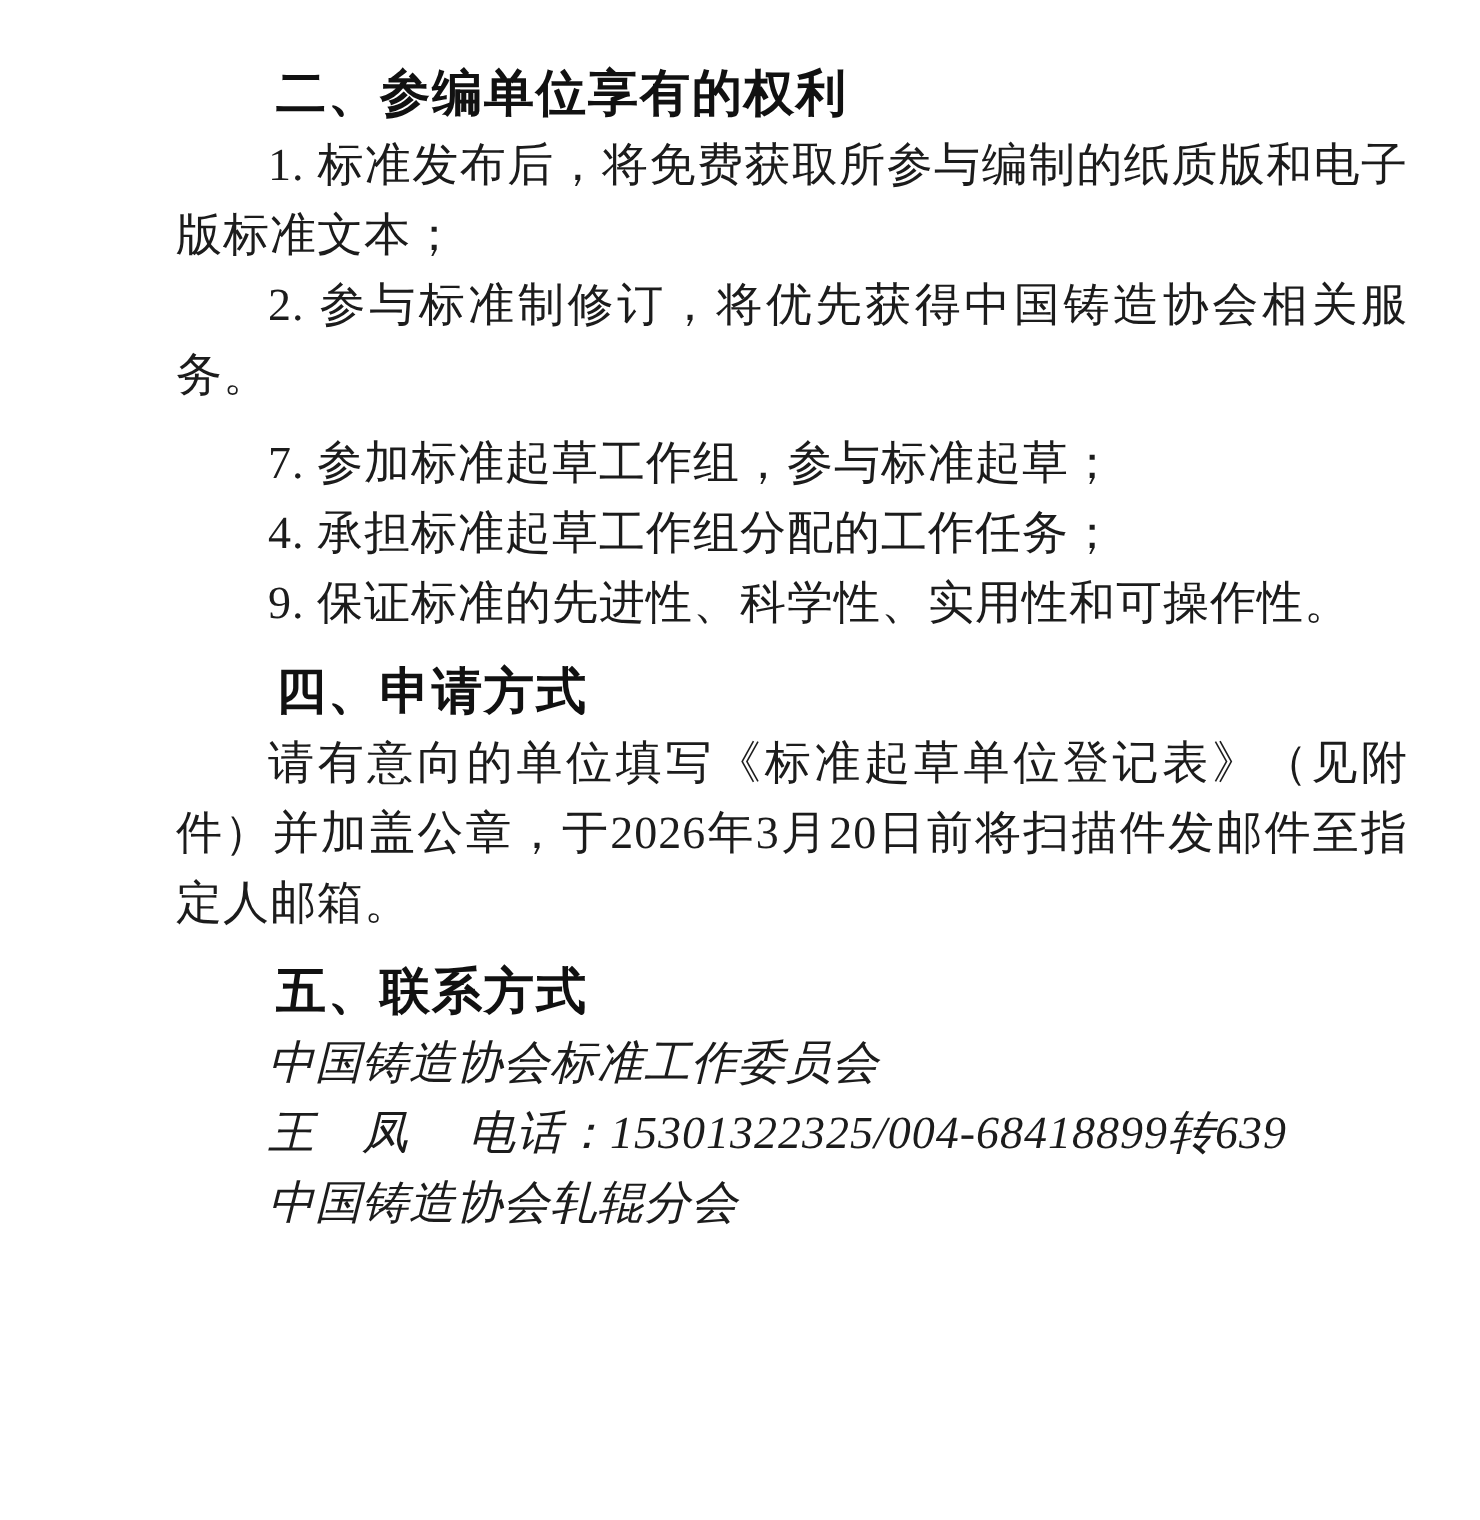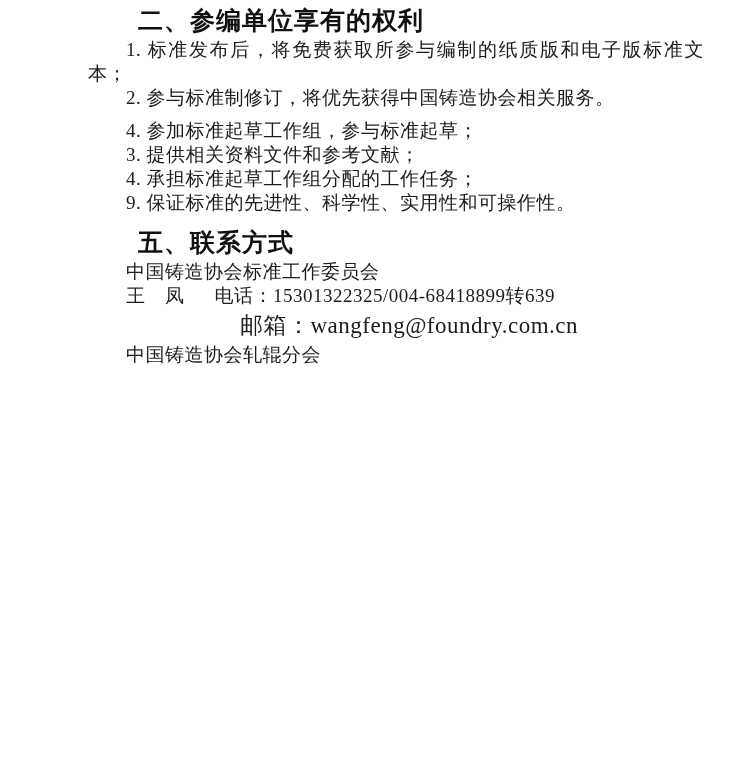--- a/index.html
+++ b/index.html
@@ -13,42 +13,43 @@
     overflow: hidden;
     font-family: "Liberation Serif", "DejaVu Serif", serif;
     color: #1c1c1c;
   }
   .page {
     box-sizing: border-box;
     width: 740px;
     height: 565px;
     padding: 2px 36px 0 88px;
     background: #ffffff;
+    margin-top: 27px;
   }
   .section { margin-top: 9px; }
   .section:first-child { margin-top: 0; }
   .sec-heading {
     font-family: "Liberation Sans", "DejaVu Sans", sans-serif;
     font-weight: bold;
     font-size: 25px;
     line-height: 36px;
     color: #111111;
     margin: 0;
     text-indent: 2em;
     letter-spacing: 1px;
   }
   .para {
-    font-size: 19px;
-    line-height: 24px;
+    font-size: 23px;
+    line-height: 35px;
     margin: 0;
     text-indent: 2em;
     text-align: justify;
     letter-spacing: 0.5px;
   }
-  .contact-line { text-align: left; }
+  .contact-line { text-align: left; font-style: italic; }
   .contact-name { margin-right: 30px; }
   .email-line {
     font-size: 23px;
     line-height: 35px;
     margin: 0;
     text-indent: 152px;
     text-align: left;
     letter-spacing: 0.5px;
   }
 </style>
@@ -56,26 +57,28 @@
 <body>
 
 <div class="page">
   <div>
       <div class="section">
         <h2 class="sec-heading">二、参编单位享有的权利</h2>
         <p class="para">1. 标准发布后，将免费获取所参与编制的纸质版和电子版标准文本；</p>
         <p class="para">2. 参与标准制修订，将优先获得中国铸造协会相关服务。</p>
       </div>
       <div class="section">
-        <p class="para">4. 参加标准起草工作组，参与标准起草；</p>
-        <p class="para">3. 提供相关资料文件和参考文献；</p>
+        <p class="para">7. 参加标准起草工作组，参与标准起草；</p>
         <p class="para">4. 承担标准起草工作组分配的工作任务；</p>
         <p class="para">9. 保证标准的先进性、科学性、实用性和可操作性。</p>
+      </div>
+      <div class="section">
+        <h2 class="sec-heading">四、申请方式</h2>
+        <p class="para">请有意向的单位填写《标准起草单位登记表》（见附件）并加盖公章，于2026年3月20日前将扫描件发邮件至指定人邮箱。</p>
       </div>
       <div class="section">
         <h2 class="sec-heading">五、联系方式</h2>
         <p class="para contact-line">中国铸造协会标准工作委员会</p>
         <p class="para contact-line"><span class="contact-name">王　凤</span><span>电话：</span><span>15301322325/004-68418899转639</span></p>
-        <p class="email-line"><span>邮箱：</span><span>wangfeng@foundry.com.cn</span></p>
         <p class="para contact-line">中国铸造协会轧辊分会</p>
       </div>
     </div>
 </div>
 
 </body></html>

